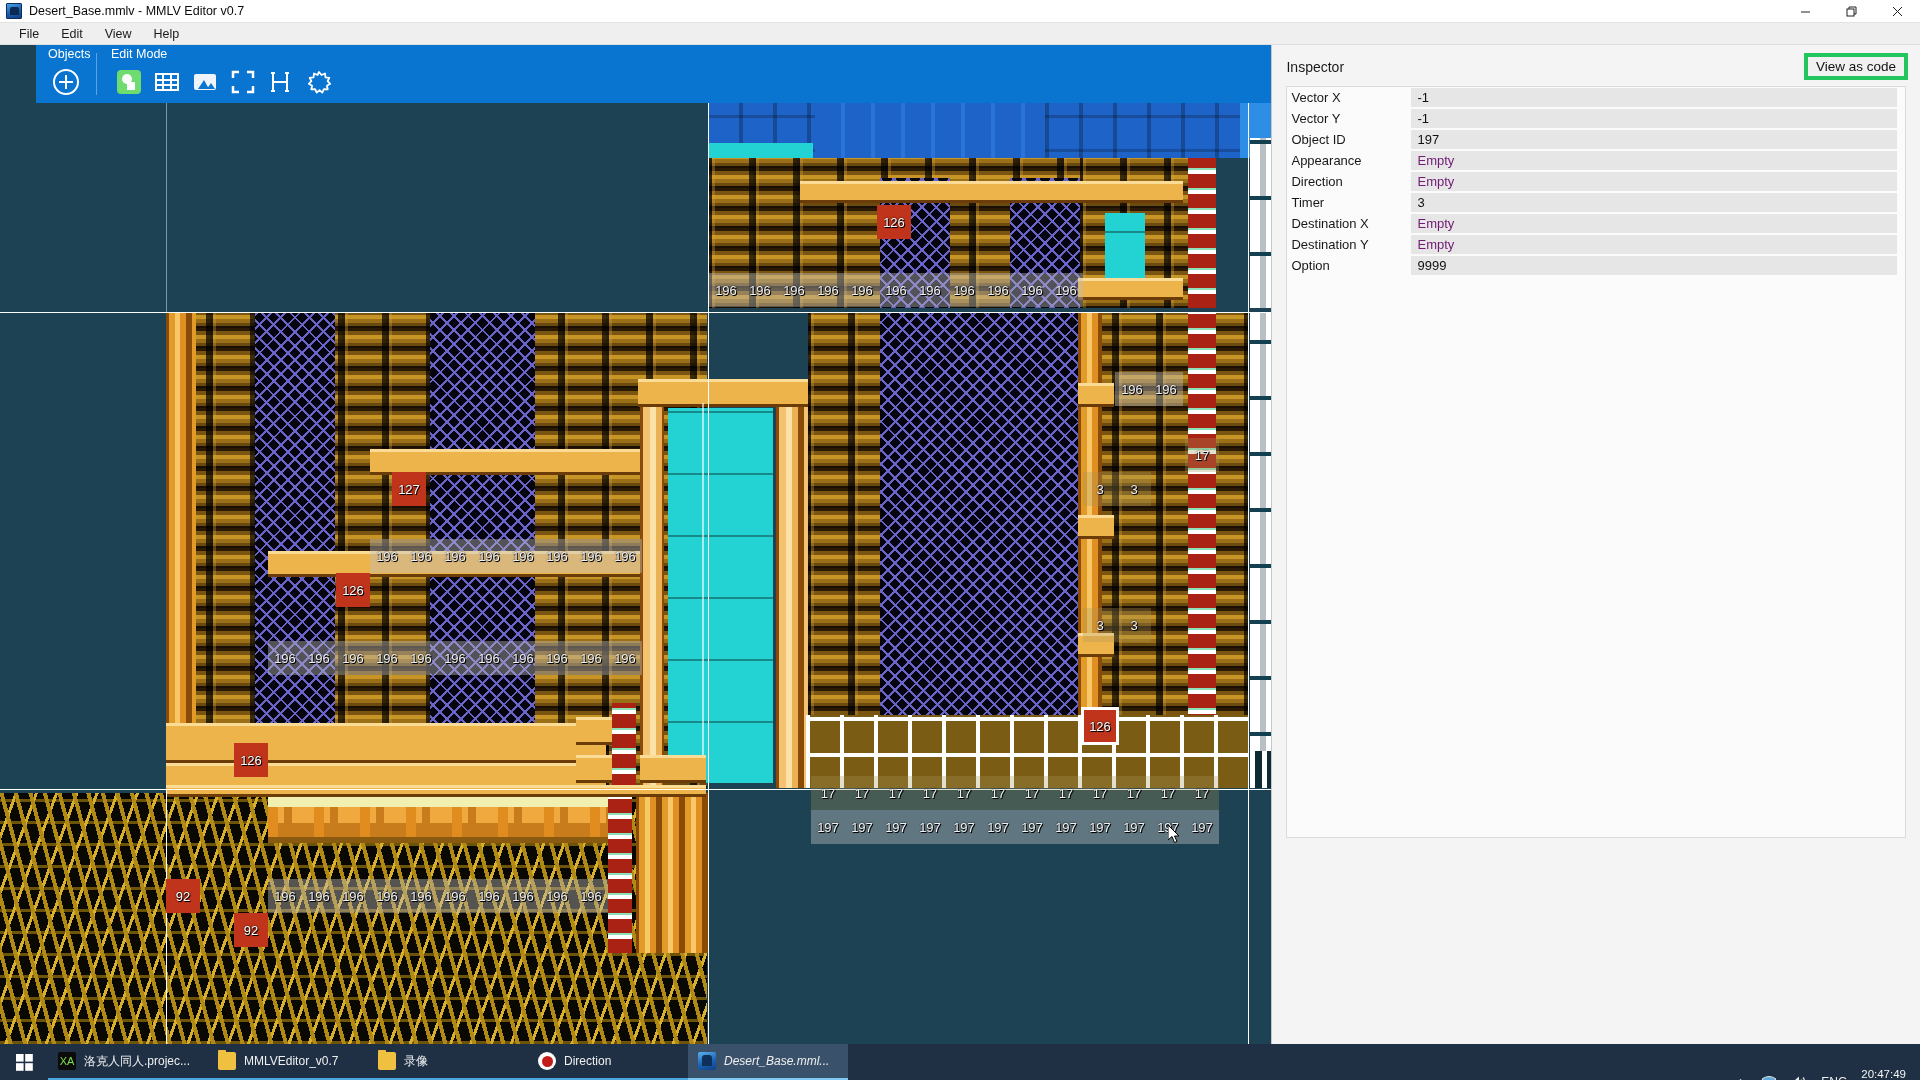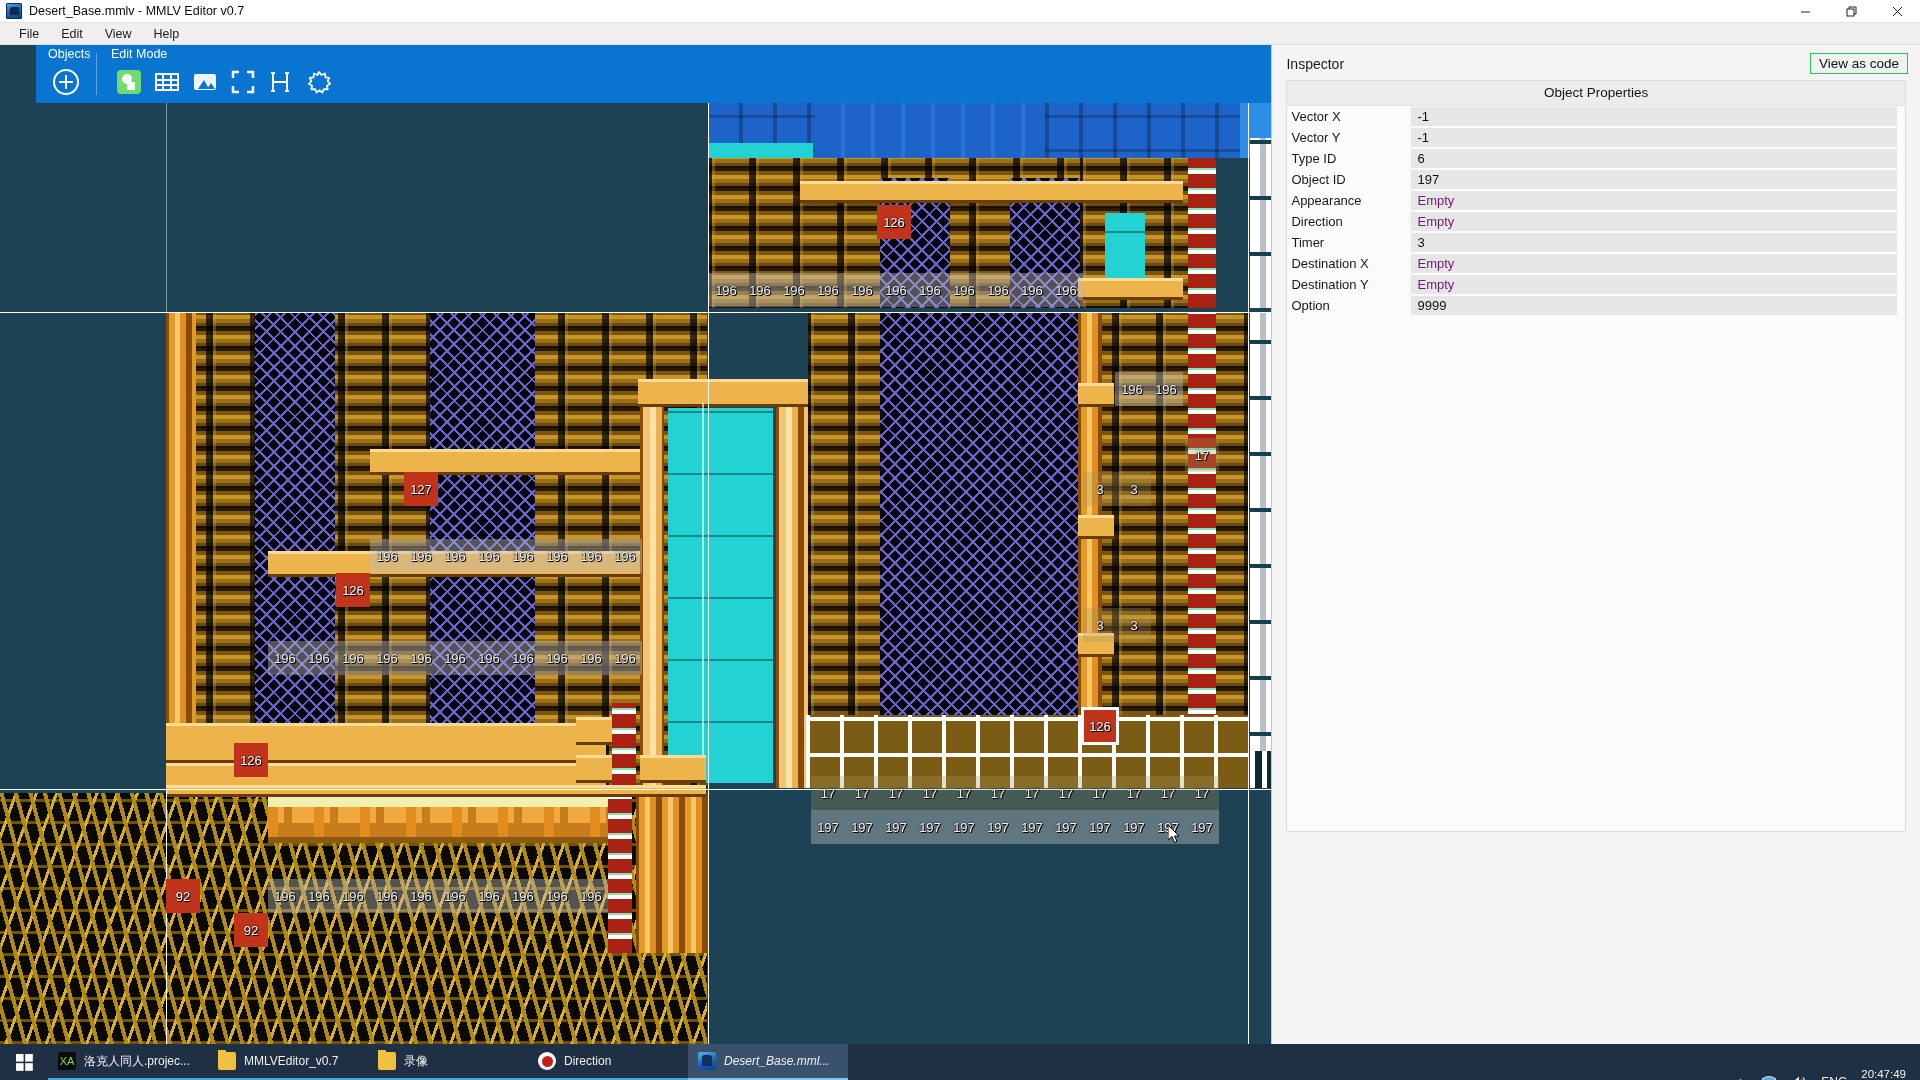--- a/index.html
+++ b/index.html
@@ -234,21 +234,21 @@
     border-left: 1px solid #c7c7c7;
     padding: 0; position: relative;
   }
   .insp-head {
     display: flex; align-items: center; justify-content: space-between;
     padding: 8px 12px 6px 14px;
   }
   .insp-title { font-size: 14px; color: #1a1a1a; }
   .insp-code-btn {
     font-size: 13.5px; color: #111; padding: 2px 8px;
-    background: #f1f1f1; border: 1px solid #22c55e; margin-left: 48px;
+    background: #f1f1f1; border: 4px solid #22c55e; margin-left: 48px;
   }
   .insp-box {
     margin: 0 14px; background: #fbfbfb; border: 1px solid #dcdcdc;
     height: 752px;
   }
   .prop-header {
     background: #ececec; border-bottom: 1px solid #e0e0e0;
     text-align: center; font-size: 13.5px; color: #151515;
     padding: 4px 0 5px;
   }
@@ -486,21 +486,21 @@
             <div class="obj-label obj-tile" style="left: 913px; top: 170px;">196</div>
             <div class="obj-label obj-tile" style="left: 947px; top: 170px;">196</div>
             <div class="obj-label obj-tile" style="left: 981px; top: 170px;">196</div>
             <div class="obj-label obj-tile" style="left: 1015px; top: 170px;">196</div>
             <div class="obj-label obj-tile" style="left: 1049px; top: 170px;">196</div>
             <div class="obj-label obj-tile" style="left: 1115px; top: 269px;">196</div>
             <div class="obj-label obj-tile" style="left: 1149px; top: 269px;">196</div>
             <div class="obj-label obj-tile" style="left: 1285px; top: 302px;">196</div>
             <div class="obj-label obj-tile" style="left: 1319px; top: 302px;">196</div>
             <div class="obj-label obj-plain" style="left: 1185px; top: 335px;">17</div>
-            <div class="obj-label obj-red" style="left: 404px; top: 369px; text-align: right;">127</div>
+            <div class="obj-label obj-red" style="left: 392px; top: 369px; text-align: right;">127</div>
             <div class="obj-label obj-plain" style="left: 1083px; top: 369px;">3</div>
             <div class="obj-label obj-plain" style="left: 1117px; top: 369px;">3</div>
             <div class="obj-label obj-tile" style="left: 370px; top: 436px;">196</div>
             <div class="obj-label obj-tile" style="left: 404px; top: 436px;">196</div>
             <div class="obj-label obj-tile" style="left: 438px; top: 436px;">196</div>
             <div class="obj-label obj-tile" style="left: 472px; top: 436px;">196</div>
             <div class="obj-label obj-tile" style="left: 506px; top: 436px;">196</div>
             <div class="obj-label obj-tile" style="left: 540px; top: 436px;">196</div>
             <div class="obj-label obj-tile" style="left: 574px; top: 436px;">196</div>
             <div class="obj-label obj-tile" style="left: 608px; top: 436px;">196</div>
@@ -565,33 +565,28 @@
       </div>
     </div>
   </div>
 
   <div class="inspector">
     <div class="insp-head">
       <div class="insp-title">Inspector</div>
       <div class="insp-code-btn">View as code</div>
     </div>
     <div class="insp-box">
-      <div class="prop-header">Object Properties</div>
       <div id="prop-list">
           <div class="prop-row">
             <div class="prop-name">Vector X</div>
             <div class="prop-val">-1</div>
           </div>
           <div class="prop-row">
             <div class="prop-name">Vector Y</div>
             <div class="prop-val">-1</div>
-          </div>
-          <div class="prop-row">
-            <div class="prop-name">Type ID</div>
-            <div class="prop-val">6</div>
           </div>
           <div class="prop-row">
             <div class="prop-name">Object ID</div>
             <div class="prop-val">197</div>
           </div>
           <div class="prop-row">
             <div class="prop-name">Appearance</div>
             <div class="prop-val empty">Empty</div>
           </div>
           <div class="prop-row">

